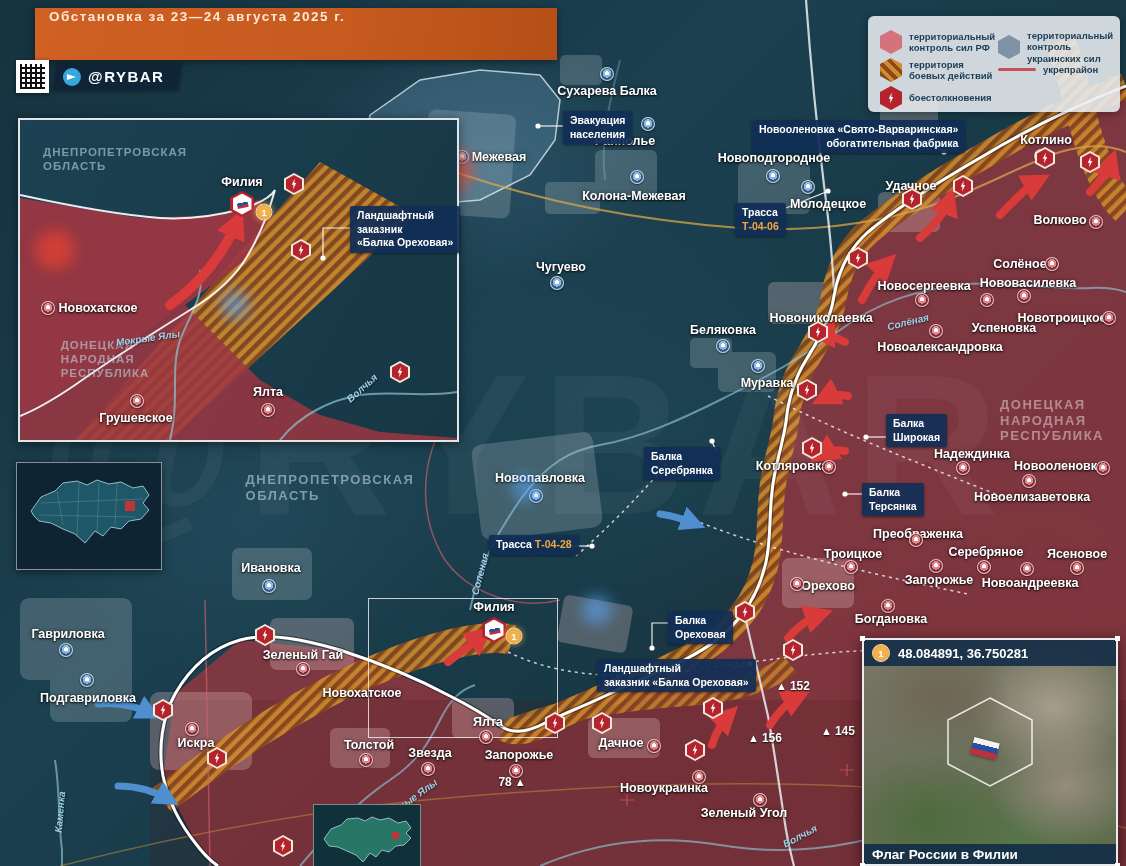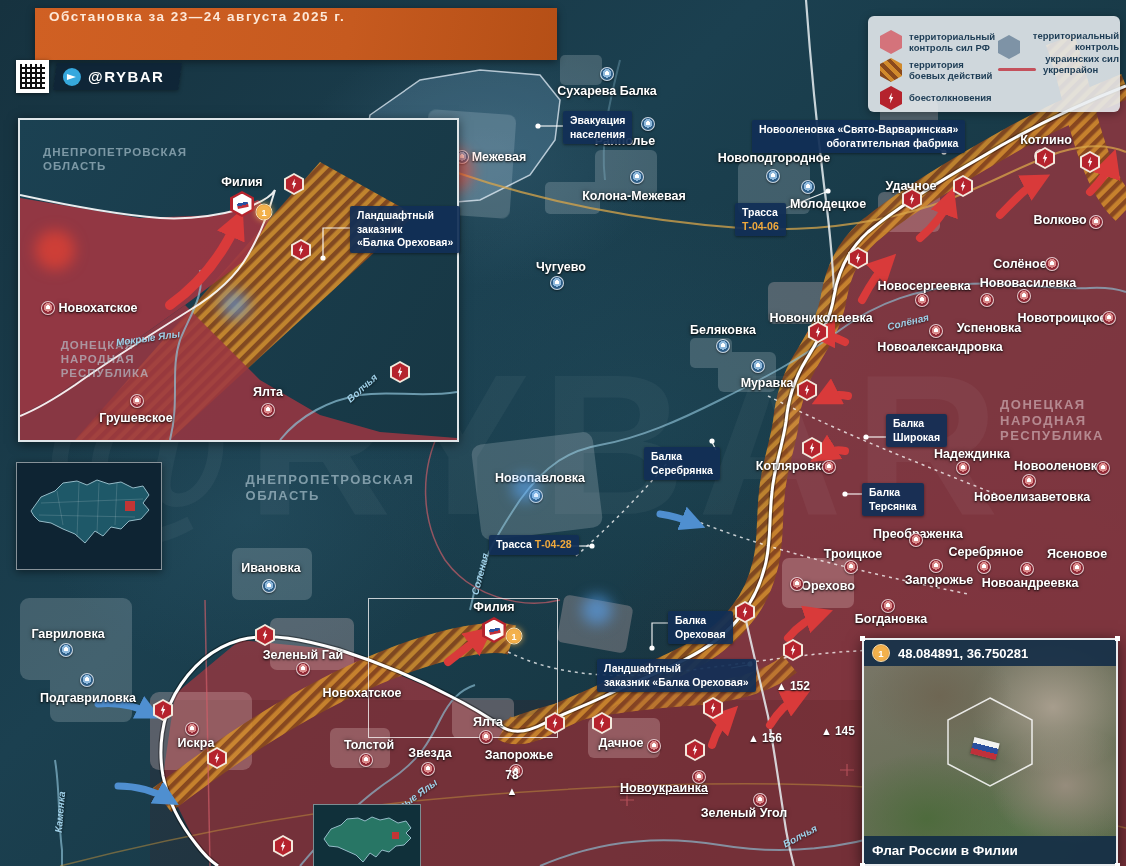--- a/index.html
+++ b/index.html
@@ -107,21 +107,21 @@
      background:
        radial-gradient(90px 70px at 30% 25%,#6e6653,transparent 80%),
        radial-gradient(110px 90px at 75% 30%,#a79d8d,transparent 75%),
        radial-gradient(100px 80px at 80% 65%,#968c7c,transparent 75%),
        radial-gradient(120px 90px at 25% 80%,#4e6b3d,transparent 75%),
        radial-gradient(140px 100px at 60% 90%,#57744a,transparent 75%),
        linear-gradient(160deg,#7a7668,#5c6b4c);}
   #photo .bar{position:absolute;left:0;right:0;height:26px;background:rgba(16,42,70,.88);
      display:flex;align-items:center;gap:8px;padding:0 8px;color:#fff;font-weight:bold;}
   #photo .bar.top{top:0;font-size:13px;}
-  #photo .bar.bot{bottom:0;height:28px;font-size:13.5px;}
+  #photo .bar.bot{bottom:0;height:20px;font-size:13.5px;}
   #photo .b1{position:relative;width:16px;height:16px;border-radius:50%;flex:0 0 auto;
      background:radial-gradient(circle,#f3b14c 55%,#d4822a);border:1px solid #f8e0b0;
      color:#fff;font-size:9.5px;display:flex;align-items:center;justify-content:center;}
   .corner{position:absolute;width:5px;height:5px;background:#fff;z-index:13;}
   .flagph{position:absolute;left:108px;top:100px;width:26px;height:17px;
      background:linear-gradient(#f2f2f2 33%,#2a4f9e 33% 66%,#c0303a 66%);transform:rotate(14deg);
      box-shadow:0 1px 3px rgba(0,0,0,.4);}
 </style>
 </head>
 <body>
@@ -318,21 +318,21 @@
       <div class="pin rf" style="left: 1041px; top: 156px;"></div>
       <div class="place" style="left: 911px; top: 186px;">Удачное</div>
       <div class="place" style="left: 1060px; top: 220px;">Волково</div>
       <div class="pin rf" style="left: 1096px; top: 222px;"></div>
       <div class="place" style="left: 1020px; top: 264px;">Солёное</div>
       <div class="pin rf" style="left: 1052px; top: 264px;"></div>
       <div class="place" style="left: 924px; top: 286px;">Новосергеевка</div>
       <div class="pin rf" style="left: 922px; top: 300px;"></div>
       <div class="place" style="left: 1028px; top: 283px;">Нововасилевка</div>
       <div class="pin rf" style="left: 1024px; top: 296px;"></div>
-      <div class="place" style="left: 989px; top: 328px;">Успеновка</div>
+      <div class="place" style="left: 989px; top: 328px; padding-left: 30px;">Успеновка</div>
       <div class="pin rf" style="left: 987px; top: 300px;"></div>
       <div class="place" style="left: 1062px; top: 318px;">Новотроицкое</div>
       <div class="pin rf" style="left: 1109px; top: 318px;"></div>
       <div class="place" style="left: 821px; top: 318px;">Новониколаевка</div>
       <div class="place" style="left: 940px; top: 347px;">Новоалександровка</div>
       <div class="pin rf" style="left: 936px; top: 331px;"></div>
       <div class="place" style="left: 792px; top: 466px;">Котляровка</div>
       <div class="pin rf" style="left: 829px; top: 467px;"></div>
       <div class="place" style="left: 972px; top: 454px;">Надеждинка</div>
       <div class="pin rf" style="left: 963px; top: 468px;"></div>
@@ -362,21 +362,21 @@
       <div class="place" style="left: 369px; top: 745px;">Толстой</div>
       <div class="pin rf" style="left: 366px; top: 760px;"></div>
       <div class="place" style="left: 430px; top: 753px;">Звезда</div>
       <div class="pin rf" style="left: 428px; top: 769px;"></div>
       <div class="place" style="left: 519px; top: 755px;">Запорожье</div>
       <div class="pin rf" style="left: 516px; top: 771px;"></div>
       <div class="place" style="left: 488px; top: 722px;">Ялта</div>
       <div class="pin rf" style="left: 486px; top: 737px;"></div>
       <div class="place" style="left: 621px; top: 743px;">Дачное</div>
       <div class="pin rf" style="left: 654px; top: 746px;"></div>
-      <div class="place" style="left: 664px; top: 788px; text-decoration: underline;">Новоукраинка</div>
+      <div class="place" style="left: 664px; top: 788px;">Новоукраинка</div>
       <div class="pin rf" style="left: 699px; top: 777px;"></div>
       <div class="place" style="left: 744px; top: 813px;">Зеленый Угол</div>
       <div class="pin rf" style="left: 760px; top: 800px;"></div>
       <div class="place" style="left: 196px; top: 743px;">Искра</div>
       <div class="pin rf" style="left: 192px; top: 729px;"></div>
       <div class="place" style="left: 494px; top: 607px;">Филия</div>
       <div class="flaghex" style="left: 494px; top: 630px;">
         <span class="in">
           <span class="fl"></span>
         </span>
@@ -480,21 +480,21 @@
         <span>152</span>
       </div>
       <div class="height" style="left: 765px; top: 738px;">
         <span class="tri">▲</span>
         <span>156</span>
       </div>
       <div class="height" style="left: 838px; top: 731px;">
         <span class="tri">▲</span>
         <span>145</span>
       </div>
-      <div class="height" style="left: 512px; top: 782px; flex-direction: column;">
+      <div class="height" style="left: 512px; top: 782px;">
         <span>78</span>
         <span class="tri">▲</span>
       </div>
       <div class="riverlbl" style="left: 908px; top: 322px; transform: translate(-50%, -50%) rotate(-14deg);">Солёная</div>
       <div class="riverlbl" style="left: 480px; top: 574px; transform: translate(-50%, -50%) rotate(-75deg);">Соленая</div>
       <div class="riverlbl" style="left: 410px; top: 800px; transform: translate(-50%, -50%) rotate(-36deg);">Мокрые Ялы</div>
       <div class="riverlbl" style="left: 800px; top: 836px; transform: translate(-50%, -50%) rotate(-28deg);">Волчья</div>
       <div class="riverlbl" style="left: 60px; top: 812px; transform: translate(-50%, -50%) rotate(-85deg);">Каменка</div>
       <div class="callout" style="left: 563px; top: 111px;">
         <div><span>Эвакуация</span></div>
@@ -634,21 +634,21 @@
       <span class="tg"></span>
       <span class="ch">@RYBAR</span>
     </div>
   </div>
 
   <div id="legend">
     <div class="leg-item" style="left:12px;top:14px;">
       <span class="leg-hex rf"></span>
       <span class="leg-txt">территориальный контроль сил РФ</span>
     </div>
-    <div class="leg-item" style="left:130px;top:14px;text-align:right;">
+    <div class="leg-item" style="left:130px;top:14px;">
       <span class="leg-hex ua"></span>
       <span class="leg-txt">территориальный контроль украинских сил</span>
     </div>
     <div class="leg-item" style="left:12px;top:42px;">
       <span class="leg-hex cb"></span>
       <span class="leg-txt">территория боевых действий</span>
     </div>
     <div class="leg-item" style="left:130px;top:48px;">
       <span class="leg-line"></span>
       <span class="leg-txt">укрепрайон</span>

